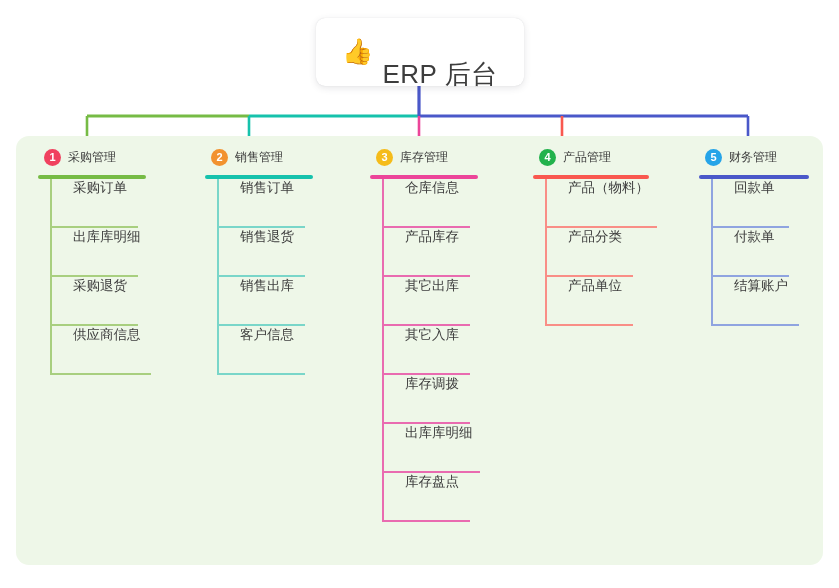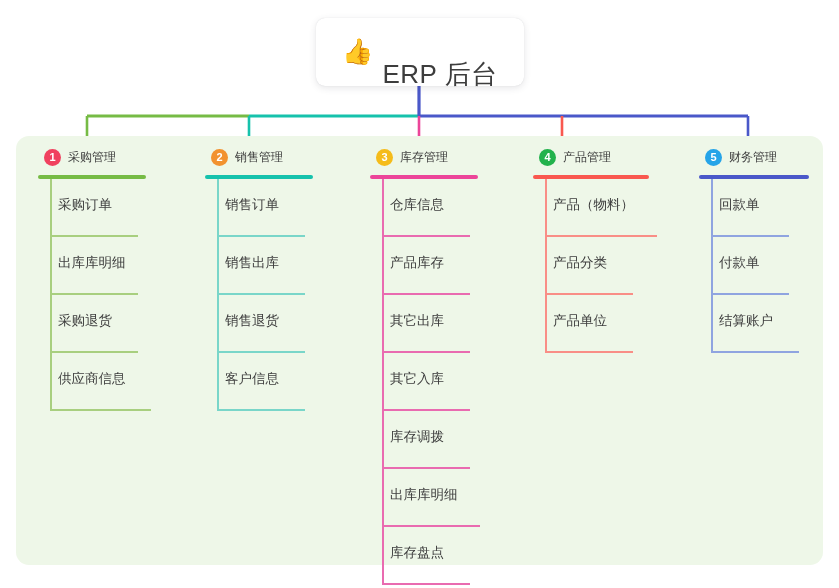--- a/index.html
+++ b/index.html
@@ -118,25 +118,25 @@
   }
   .spine {
     position: absolute;
     left: 0;
     top: 0;
     width: 2px;
     bottom: 0;
   }
   .leaf {
     position: relative;
-    height: 58px;
+    height: 49px;
     box-sizing: border-box;
     display: flex;
-    align-items: center;
-    padding-left: 8px;
+    align-items: flex-start;
+    padding-left: 23px;
   }
   .leaf-label {
     font-size: 13.5px;
     color: #3d3d3d;
     white-space: nowrap;
     padding-bottom: 6px;
   }
   .leaf-rule {
     position: absolute;
     left: 0;
@@ -203,28 +203,28 @@
           <span class="branch-title">销售管理</span>
         </div>
         <div class="head-rule" style="width: 108px; background: rgb(22, 194, 172);"></div>
         <div class="leaves">
           <div class="spine" style="background: rgb(121, 214, 201);"></div>
           <div class="leaf">
             <span class="leaf-label">销售订单</span>
             <div class="leaf-rule" style="width: 88px; background: rgb(121, 214, 201);"></div>
           </div>
           <div class="leaf">
+            <span class="leaf-label">销售退货</span>
+            <div class="leaf-rule" style="width: 88px; background: rgb(121, 214, 201);"></div>
+          </div>
+          <div class="leaf">
             <span class="leaf-label">销售出库</span>
             <div class="leaf-rule" style="width: 88px; background: rgb(121, 214, 201);"></div>
           </div>
           <div class="leaf">
-            <span class="leaf-label">销售退货</span>
-            <div class="leaf-rule" style="width: 88px; background: rgb(121, 214, 201);"></div>
-          </div>
-          <div class="leaf">
             <span class="leaf-label">客户信息</span>
             <div class="leaf-rule" style="width: 88px; background: rgb(121, 214, 201);"></div>
           </div>
         </div>
       </div>
       <div class="branch" style="left: 370px;">
         <div class="branch-head">
           <span class="badge" style="background: rgb(245, 188, 26);">3</span>
           <span class="branch-title">库存管理</span>
         </div>

